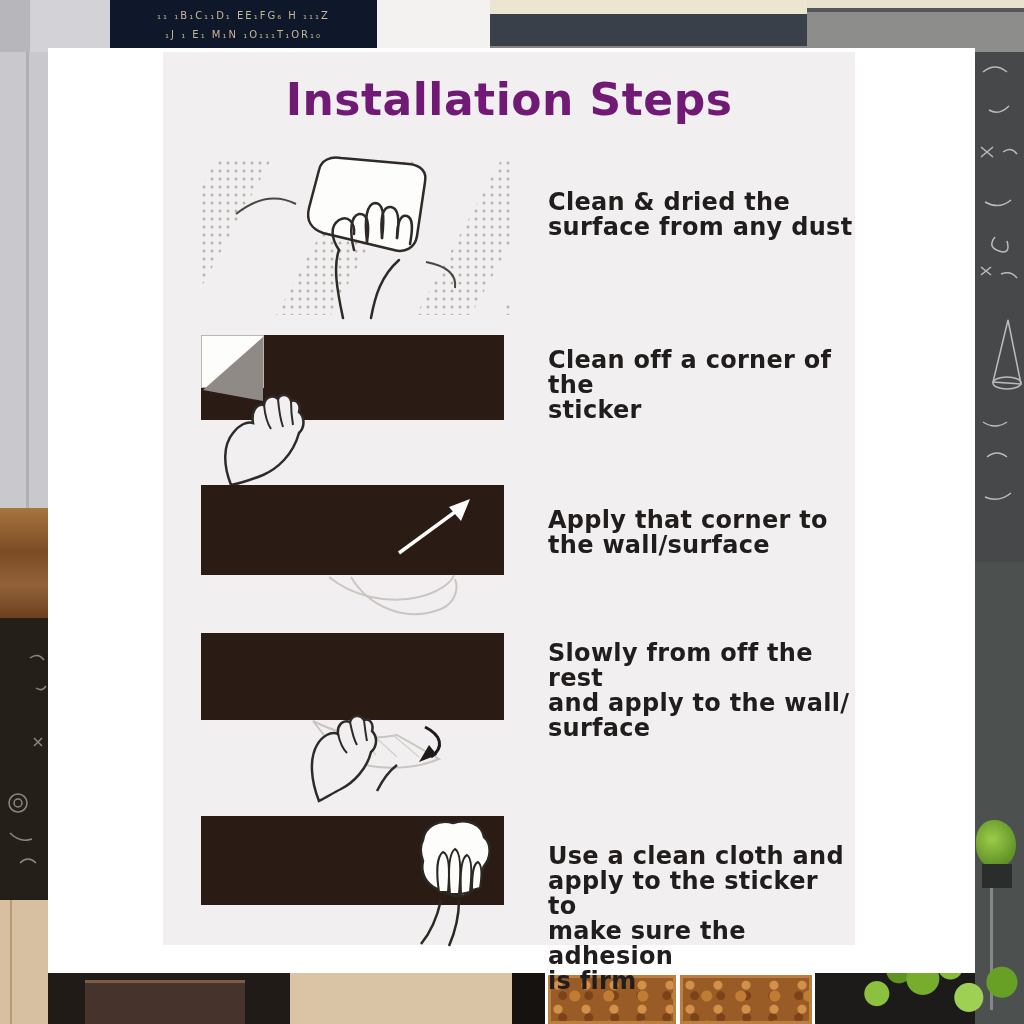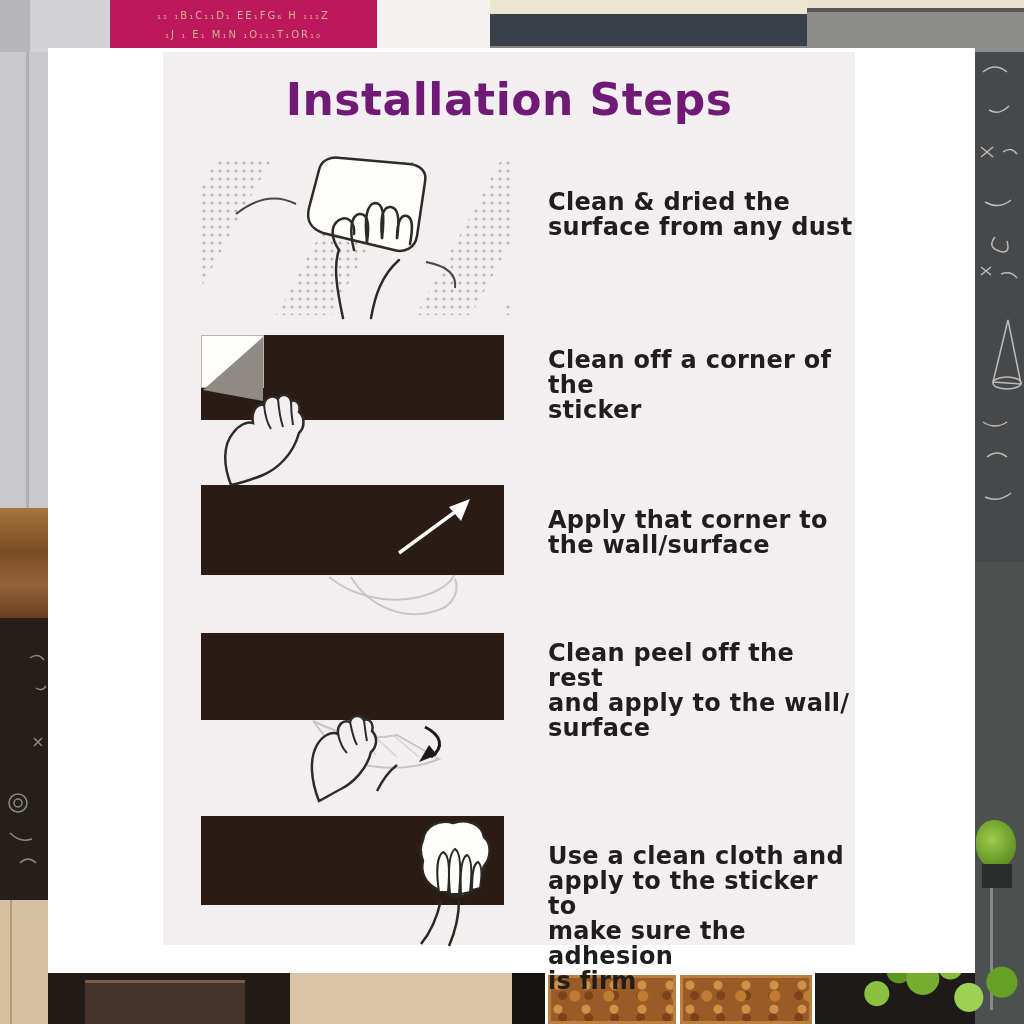--- a/index.html
+++ b/index.html
@@ -3,21 +3,21 @@
 <meta charset="utf-8">
 <style>
   html,body{margin:0;padding:0;}
   body{width:1024px;height:1024px;font-family:"DejaVu Sans","Liberation Sans",sans-serif;}
   .canvas{position:relative;width:1024px;height:1024px;overflow:hidden;background:#ffffff;}
   .abs{position:absolute;}
 
   
   .bg-wall-topleft{left:0;top:0;width:30px;height:52px;background:#b7b6bb;}
   .bg-wall-top2{left:30px;top:0;width:80px;height:52px;background:#d3d2d6;}
-  .bg-chalkboard-top{left:110px;top:0;width:267px;height:52px;background:#be185d;overflow:hidden;}
+  .bg-chalkboard-top{left:110px;top:0;width:267px;height:52px;background:#0f172a;overflow:hidden;}
   .chalk-letters{color:#c9b78f;font-size:10px;letter-spacing:2px;line-height:1.9;text-align:center;padding-top:6px;white-space:pre-line;}
   .bg-doorframe-top{left:377px;top:0;width:113px;height:52px;background:#f3f2f0;}
   .bg-cabinet-top{left:490px;top:0;width:317px;height:52px;background:linear-gradient(#ece5d1 0 14px,#39404a 14px 46px,#87857f 46px);}
   .bg-concrete-top{left:807px;top:0;width:217px;height:52px;background:linear-gradient(#e9e2ce 0 8px,#55565a 8px 12px,#8d8d8b 12px);}
 
   .bg-wall-left{left:0;top:52px;width:48px;height:456px;background:#c9c8cd;}
   .bg-wall-left-line{left:26px;top:52px;width:3px;height:456px;background:#b0afb5;}
   .bg-wood-ledge{left:0;top:508px;width:48px;height:110px;background:linear-gradient(180deg,#a5743f 0%,#7c4c24 40%,#93623a 70%,#6b3f1f 100%);}
   .bg-chalkboard-left{left:0;top:618px;width:48px;height:282px;background:#242019;}
   .bg-cabinet-left-bottom{left:0;top:900px;width:48px;height:124px;background:#d7c0a1;}
@@ -202,21 +202,21 @@
         </g>
         <g>
           <path d="M224,96 C240,104 244,116 230,126" stroke="#1d1a18" stroke-width="3" fill="none"></path>
           <polygon points="218,131 236,124 228,114" fill="#1d1a18"></polygon>
         </g>
         <path d="M118,170 C110,150 108,128 116,114 C121,105 130,100 137,103 C136,94 142,88 149,91 C151,84 159,83 163,89 C169,87 173,93 171,100 C177,106 176,116 170,121 C166,138 152,152 140,158 C132,162 126,166 118,170 Z" fill="#f2eff0" stroke="#2e2a27" stroke-width="2.5"></path>
         <path d="M137,103 C139,112 142,118 146,122 M149,91 C151,101 153,109 156,114 M163,89 C164,98 165,105 166,110" stroke="#2e2a27" stroke-width="2" fill="none"></path>
         <path d="M176,160 C182,148 188,140 196,134" stroke="#2e2a27" stroke-width="2.5" fill="none"></path>
       </svg>
     </div>
-    <div class="step-text" style="top:589px;">Clean peel off the rest
+    <div class="step-text" style="top:589px;">Slowly from off the rest
 and apply to the wall/
 surface</div>
 
     <div class="illo" style="top:764px;height:150px;">
       <svg width="306" height="150" viewBox="0 0 306 150">
         <rect x="0" y="0" width="303" height="89" fill="#2a1c15"></rect>
         <path d="M222,24 C224,10 238,3 252,7 C266,2 281,8 283,21 C291,28 290,42 283,50 L278,64 C274,77 262,83 250,79 L236,73 C225,68 219,57 222,45 C219,37 219,30 222,24 Z" fill="#fdfdfc" stroke="#2b2723" stroke-width="2.5"></path>
         <g fill="#fdfdfc" stroke="#2b2723" stroke-width="2">
           <path d="M238,76 C235,56 236,40 242,36 C248,38 249,54 247,76 Z"></path>
           <path d="M249,78 C247,55 248,37 254,33 C260,36 260,56 258,78 Z"></path>

